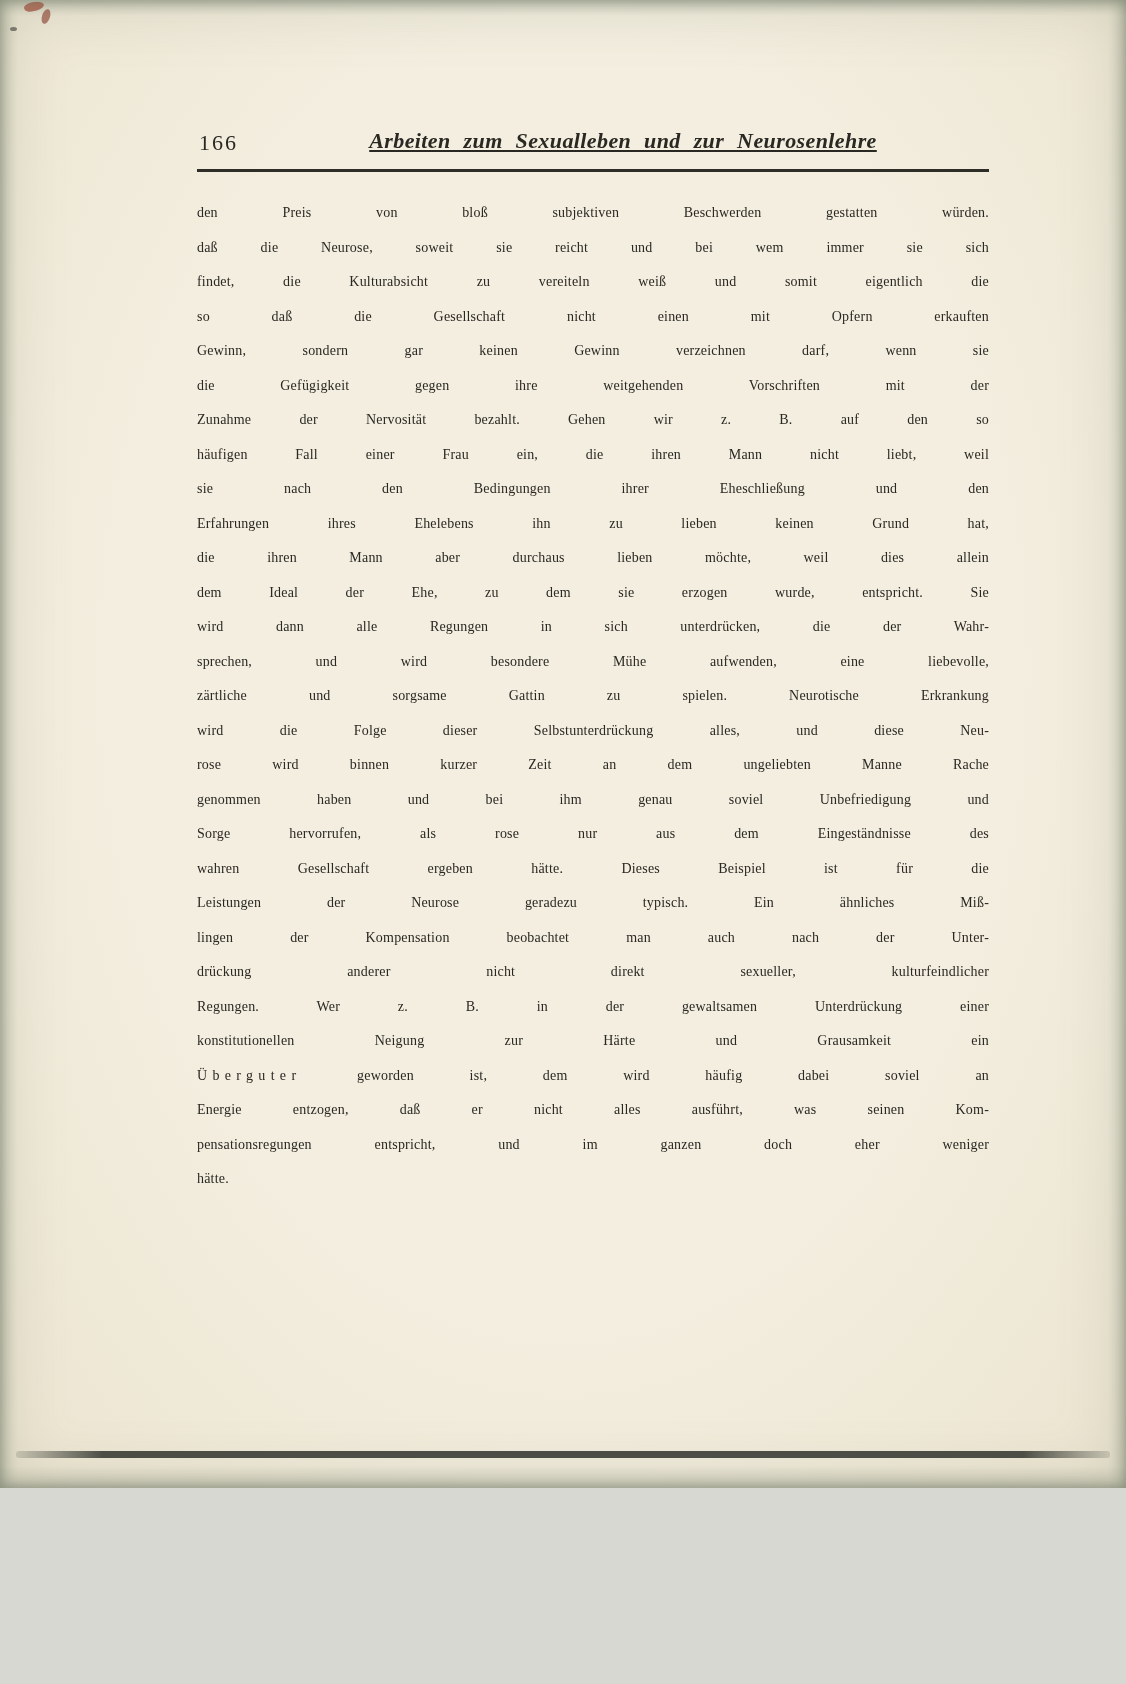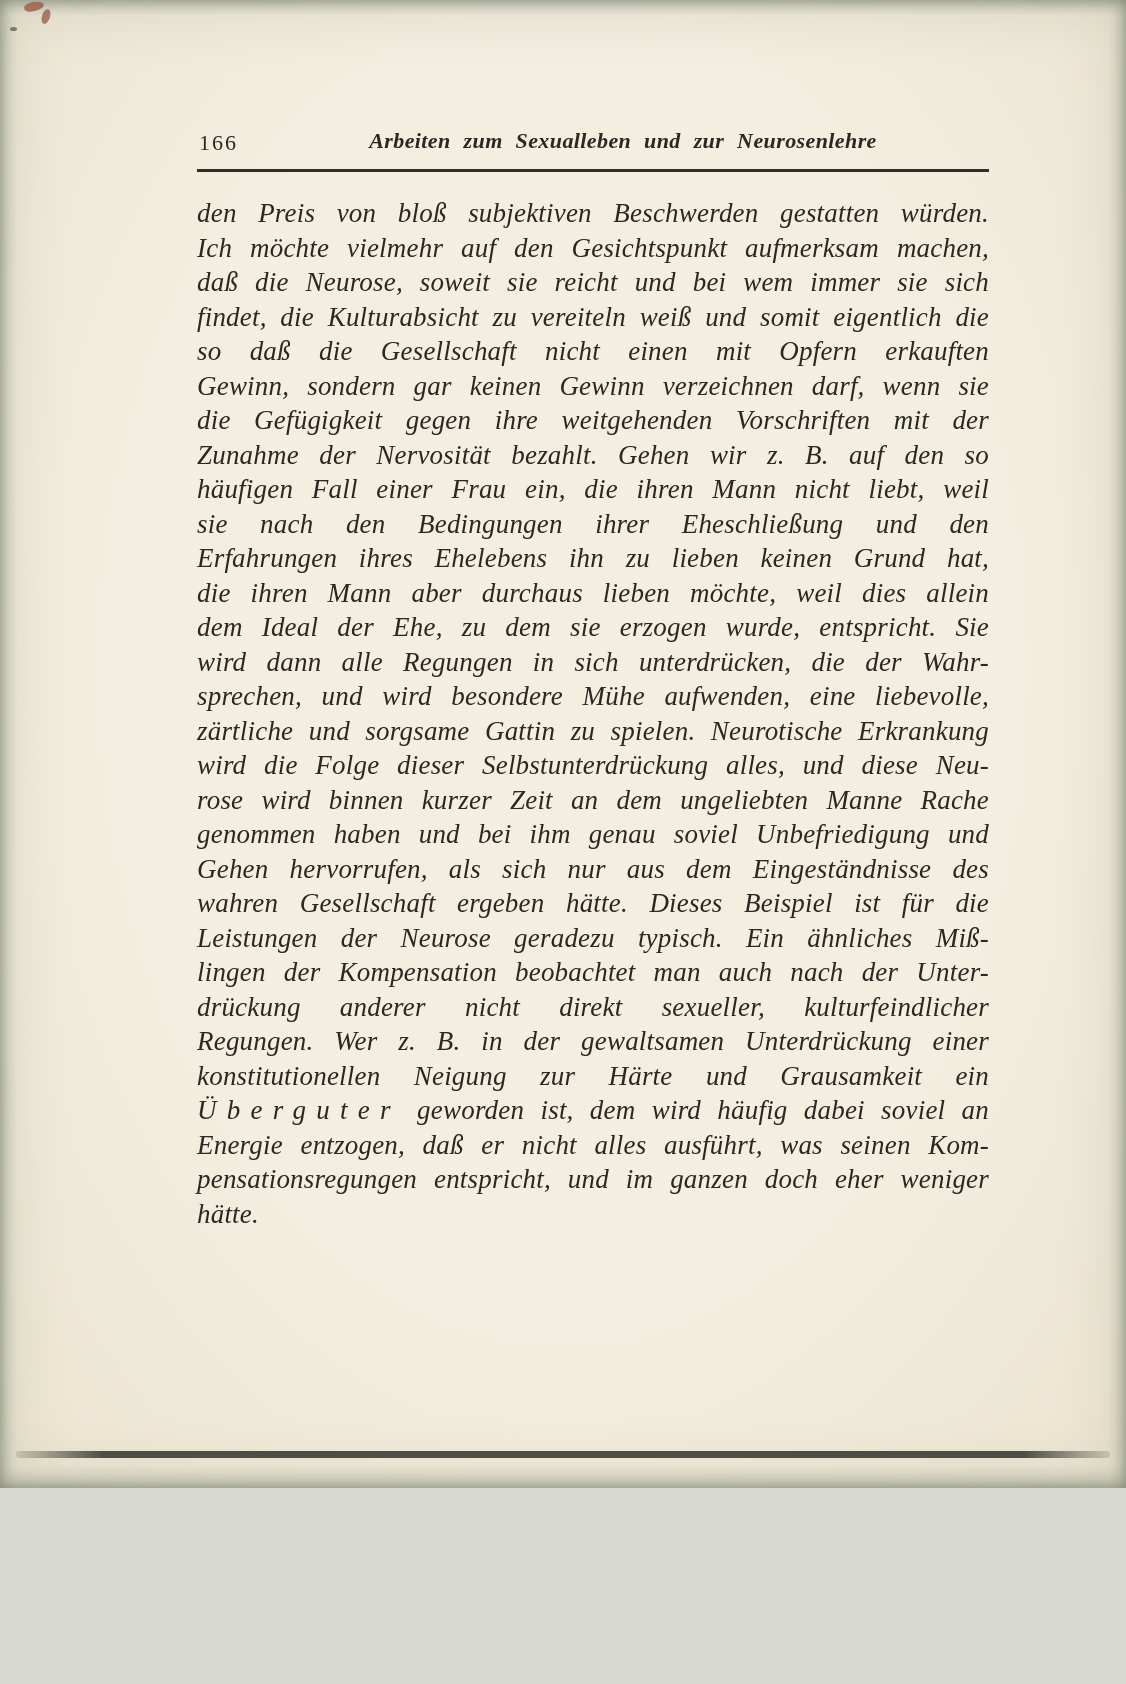--- a/index.html
+++ b/index.html
@@ -47,31 +47,31 @@
     letter-spacing: 2px;
   }
   .running-title {
     text-align: center;
     font-style: italic;
     font-weight: 600;
     font-size: 22px;
     word-spacing: 7px;
     letter-spacing: 0.4px;
     padding-left: 60px;
+    text-decoration: underline;
   }
   .rule {
     border-bottom: 3px solid #2f2d27;
     margin-top: 5px;
   }
   .body {
     margin-top: 24px;
-    font-size: 27px;
+    font-size: 14px;
     line-height: 34.5px;
     letter-spacing: 0.2px;
-    font-style: italic;
   }
   .line {
     text-align: justify;
     text-align-last: justify;
     white-space: nowrap;
     overflow: visible;
   }
   .line.last {
     text-align-last: left;
     white-space: normal;
@@ -119,39 +119,38 @@
   <div class="mark mark-c"></div>
 
   <div class="content">
     <div class="header">
       <span class="page-number">166</span>
       <div class="running-title">Arbeiten zum Sexualleben und zur Neurosenlehre</div>
     </div>
     <div class="rule"></div>
     <div class="body">
         <div class="line">den Preis von bloß subjektiven Beschwerden gestatten würden.</div>
-        <div class="line">Ich möchte vielmehr auf den Gesichtspunkt aufmerksam machen,</div>
         <div class="line">daß die Neurose, soweit sie reicht und bei wem immer sie sich</div>
         <div class="line">findet, die Kulturabsicht zu vereiteln weiß und somit eigentlich die</div>
         <div class="line">so daß die Gesellschaft nicht einen mit Opfern erkauften</div>
         <div class="line">Gewinn, sondern gar keinen Gewinn verzeichnen darf, wenn sie</div>
         <div class="line">die Gefügigkeit gegen ihre weitgehenden Vorschriften mit der</div>
         <div class="line">Zunahme der Nervosität bezahlt. Gehen wir z. B. auf den so</div>
         <div class="line">häufigen Fall einer Frau ein, die ihren Mann nicht liebt, weil</div>
         <div class="line">sie nach den Bedingungen ihrer Eheschließung und den</div>
         <div class="line">Erfahrungen ihres Ehelebens ihn zu lieben keinen Grund hat,</div>
         <div class="line">die ihren Mann aber durchaus lieben möchte, weil dies allein</div>
         <div class="line">dem Ideal der Ehe, zu dem sie erzogen wurde, entspricht. Sie</div>
         <div class="line">wird dann alle Regungen in sich unterdrücken, die der Wahr-</div>
         <div class="line">sprechen, und wird besondere Mühe aufwenden, eine liebevolle,</div>
         <div class="line">zärtliche und sorgsame Gattin zu spielen. Neurotische Erkrankung</div>
         <div class="line">wird die Folge dieser Selbstunterdrückung alles, und diese Neu-</div>
         <div class="line">rose wird binnen kurzer Zeit an dem ungeliebten Manne Rache</div>
         <div class="line">genommen haben und bei ihm genau soviel Unbefriedigung und</div>
-        <div class="line">Gehen hervorrufen, als sich nur aus dem Eingeständnisse des</div>
+        <div class="line">Sorge hervorrufen, als rose nur aus dem Eingeständnisse des</div>
         <div class="line">wahren Gesellschaft ergeben hätte.  Dieses Beispiel ist für die</div>
         <div class="line">Leistungen der Neurose geradezu typisch.  Ein ähnliches Miß-</div>
         <div class="line">lingen der Kompensation beobachtet man auch nach der Unter-</div>
         <div class="line">drückung anderer nicht direkt sexueller, kulturfeindlicher</div>
         <div class="line">Regungen. Wer z. B. in der gewaltsamen Unterdrückung einer</div>
         <div class="line">konstitutionellen Neigung zur Härte und Grausamkeit ein</div>
         <div class="line"><span class="spaced">Überguter</span> geworden ist, dem wird häufig dabei soviel an</div>
         <div class="line">Energie entzogen, daß er nicht alles ausführt, was seinen Kom-</div>
         <div class="line">pensationsregungen entspricht, und im ganzen doch eher weniger</div>
         <div class="line last">hätte.</div>

